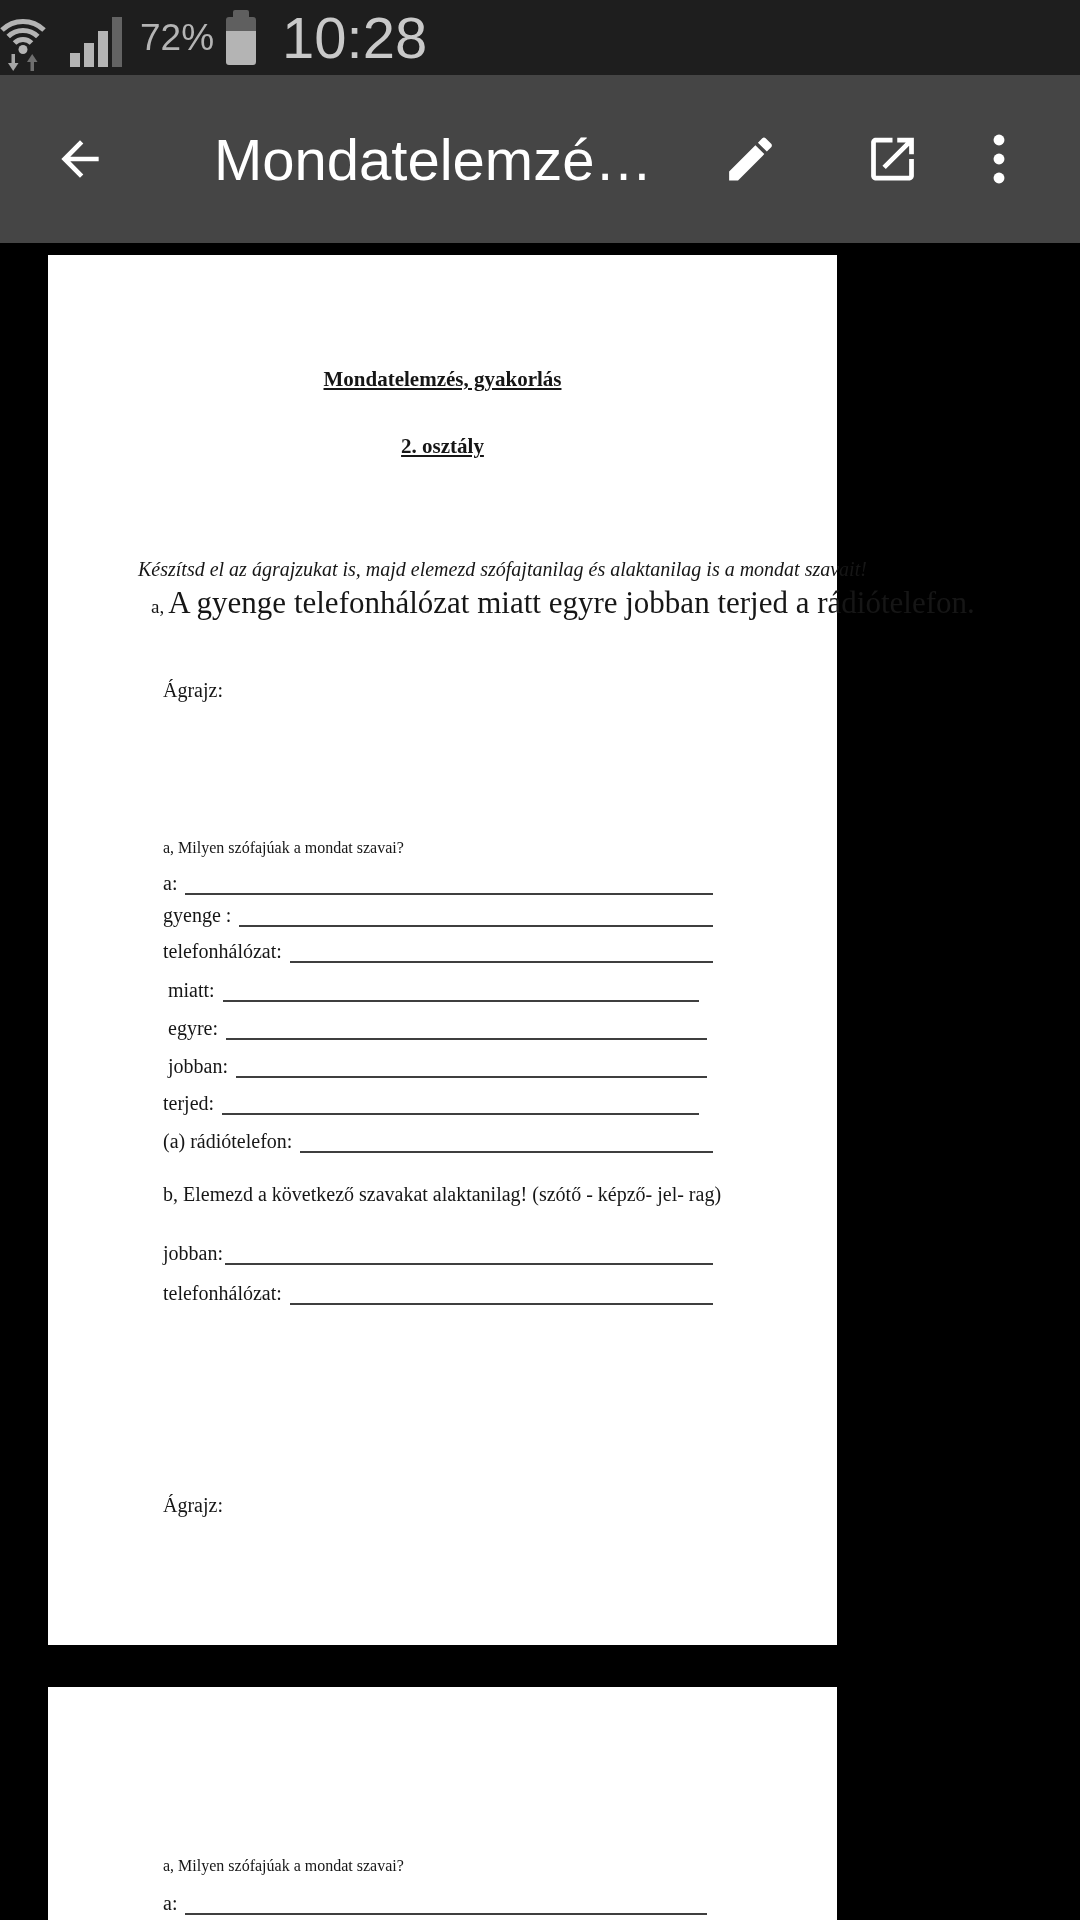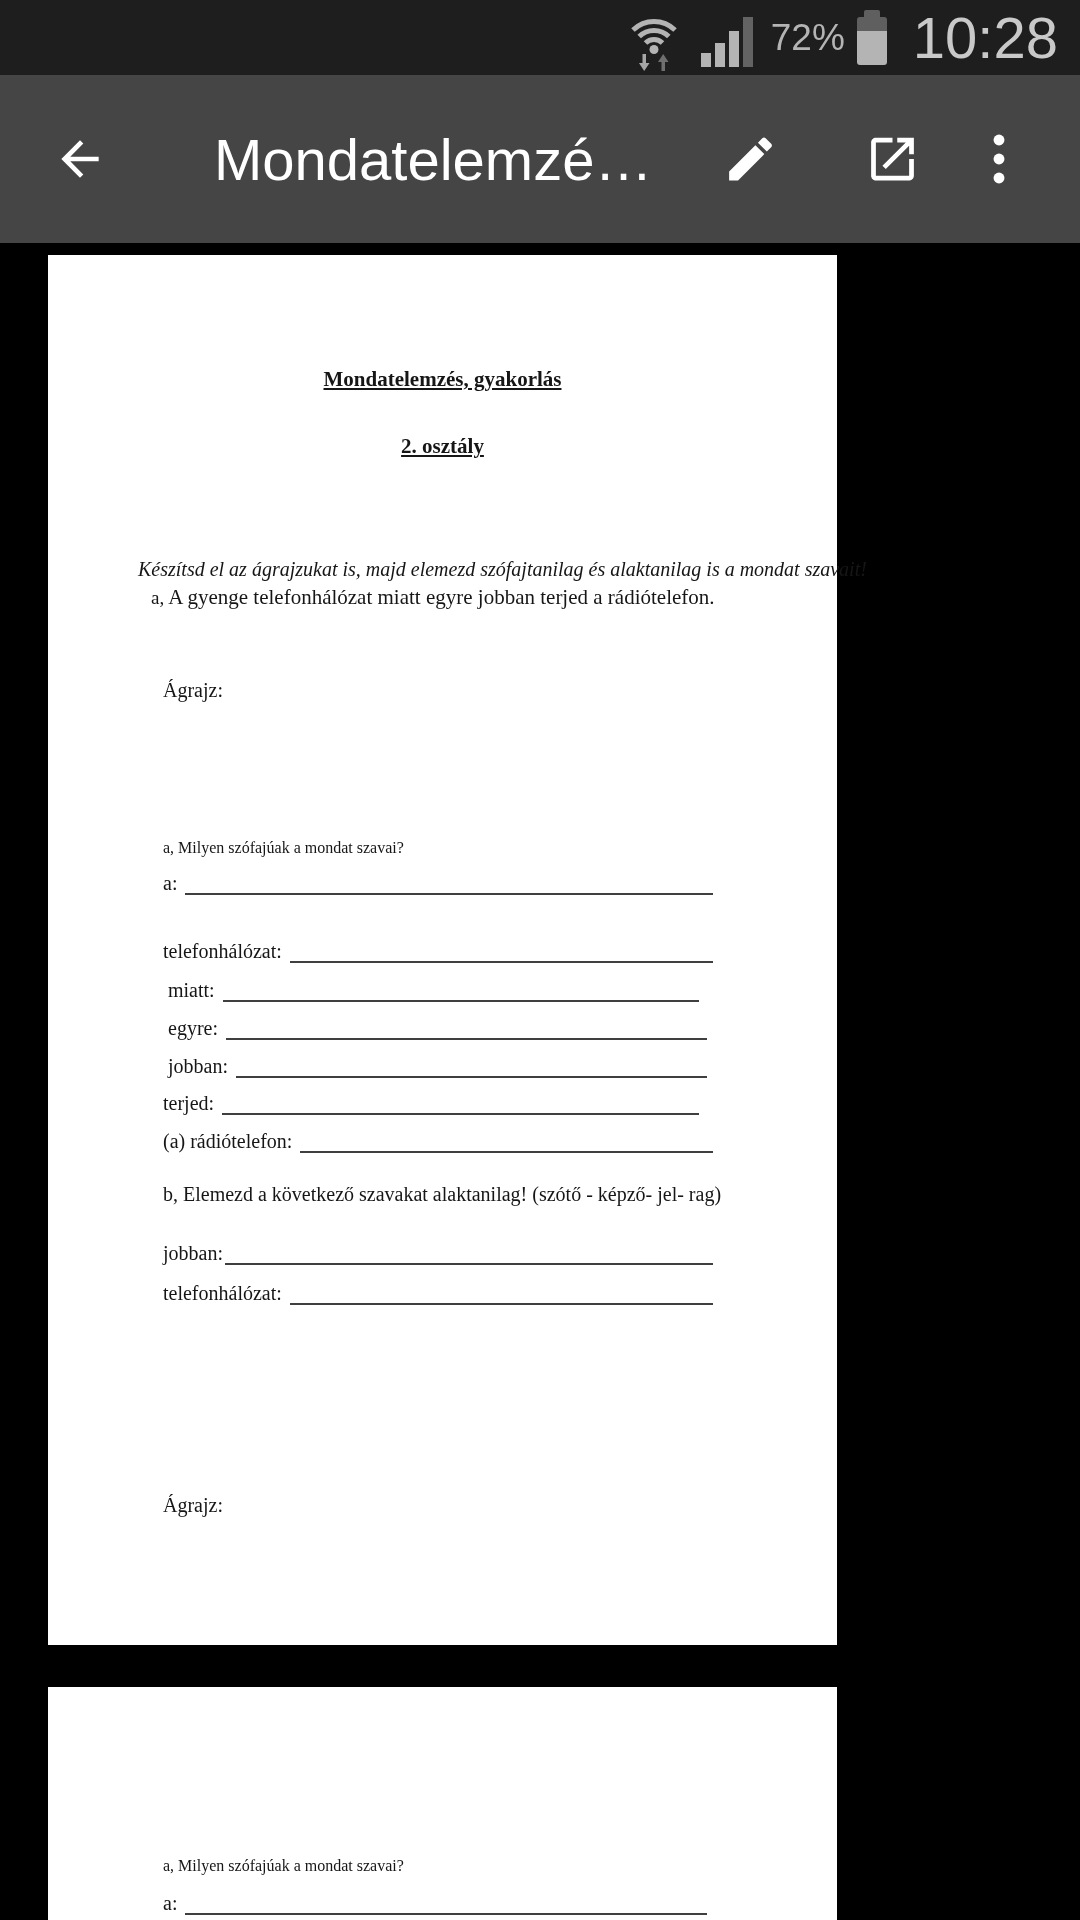--- a/index.html
+++ b/index.html
@@ -7,21 +7,21 @@
   .screen {
     position:relative; width:1080px; height:1920px; overflow:hidden;
     background:var(--screen-bg,#000);
     font-family:"Liberation Sans", sans-serif;
   }
 
   
   .status-bar {
     position:absolute; top:0; left:0; width:100%; height:75px;
     background:var(--statusbar-bg,#1e1e1e);
-    display:flex; align-items:center; justify-content:flex-end;
+    display:flex; align-items:center; justify-content:flex-start;
     padding-right:22px;
   }
   .sb-wifi   { margin-right:24px; margin-top:8px; }
   .sb-signal { margin-right:16px; margin-top:6px; }
   .sb-percent{ font-size:37px; color:var(--status-fg,#b4b4b4); margin-right:12px; }
   .sb-battery{
     position:relative; width:30px; height:48px; border-radius:3px; margin:6px 26px 0 0;
     background:linear-gradient(to bottom, #5f5f5f 0 30%, var(--status-fg,#b4b4b4) 30% 100%);
   }
   .sb-battery::before{
@@ -60,21 +60,21 @@
   }
   .doc-title    { top:110px; }
   .doc-subtitle { top:177px; }
 
   .instructions { position:absolute; top:237px; left:90px; font-style:italic; font-size:20px; line-height:31px; white-space:pre; }
 
   .sentence   { position:absolute; white-space:nowrap; }
   .sentence-a { top:330px; left:103px; }
   .sentence-b { top:1110px; left:111px; line-height:46px; }
   .s-prefix { font-size:19px; }
-  .s-big    { font-size:21px; }
+  .s-big    { font-size:31px; }
 
   .agrajz   { position:absolute; left:115px; font-size:20px; line-height:30px; }
   .agrajz-1 { top:420px; }
   .agrajz-2 { top:1235px; }
 
   .question  { position:absolute; left:115px; font-size:16px; line-height:30px; }
   .q-page1   { top:578px; }
   .q-page2   { top:164px; }
 
   .sec-b-heading { position:absolute; top:924px; left:115px; font-size:20px; line-height:30px; }
@@ -162,20 +162,24 @@
       </div>
 
       <div class="agrajz agrajz-1">Ágrajz:</div>
 
       <div class="question q-page1">a, Milyen szófajúak a mondat szavai?</div>
 
       <div class="word-row r0">
         <span class="word-label">a:</span>
           <span class="uline"></span>
       </div>
+      <div class="word-row r1">
+        <span class="word-label">gyenge :</span>
+          <span class="uline"></span>
+      </div>
       <div class="word-row r2">
         <span class="word-label">telefonhálózat:</span>
           <span class="uline"></span>
       </div>
       <div class="word-row r3">
         <span class="word-label"> miatt:</span>
           <span class="uline"></span>
       </div>
       <div class="word-row r4">
         <span class="word-label"> egyre:</span>

